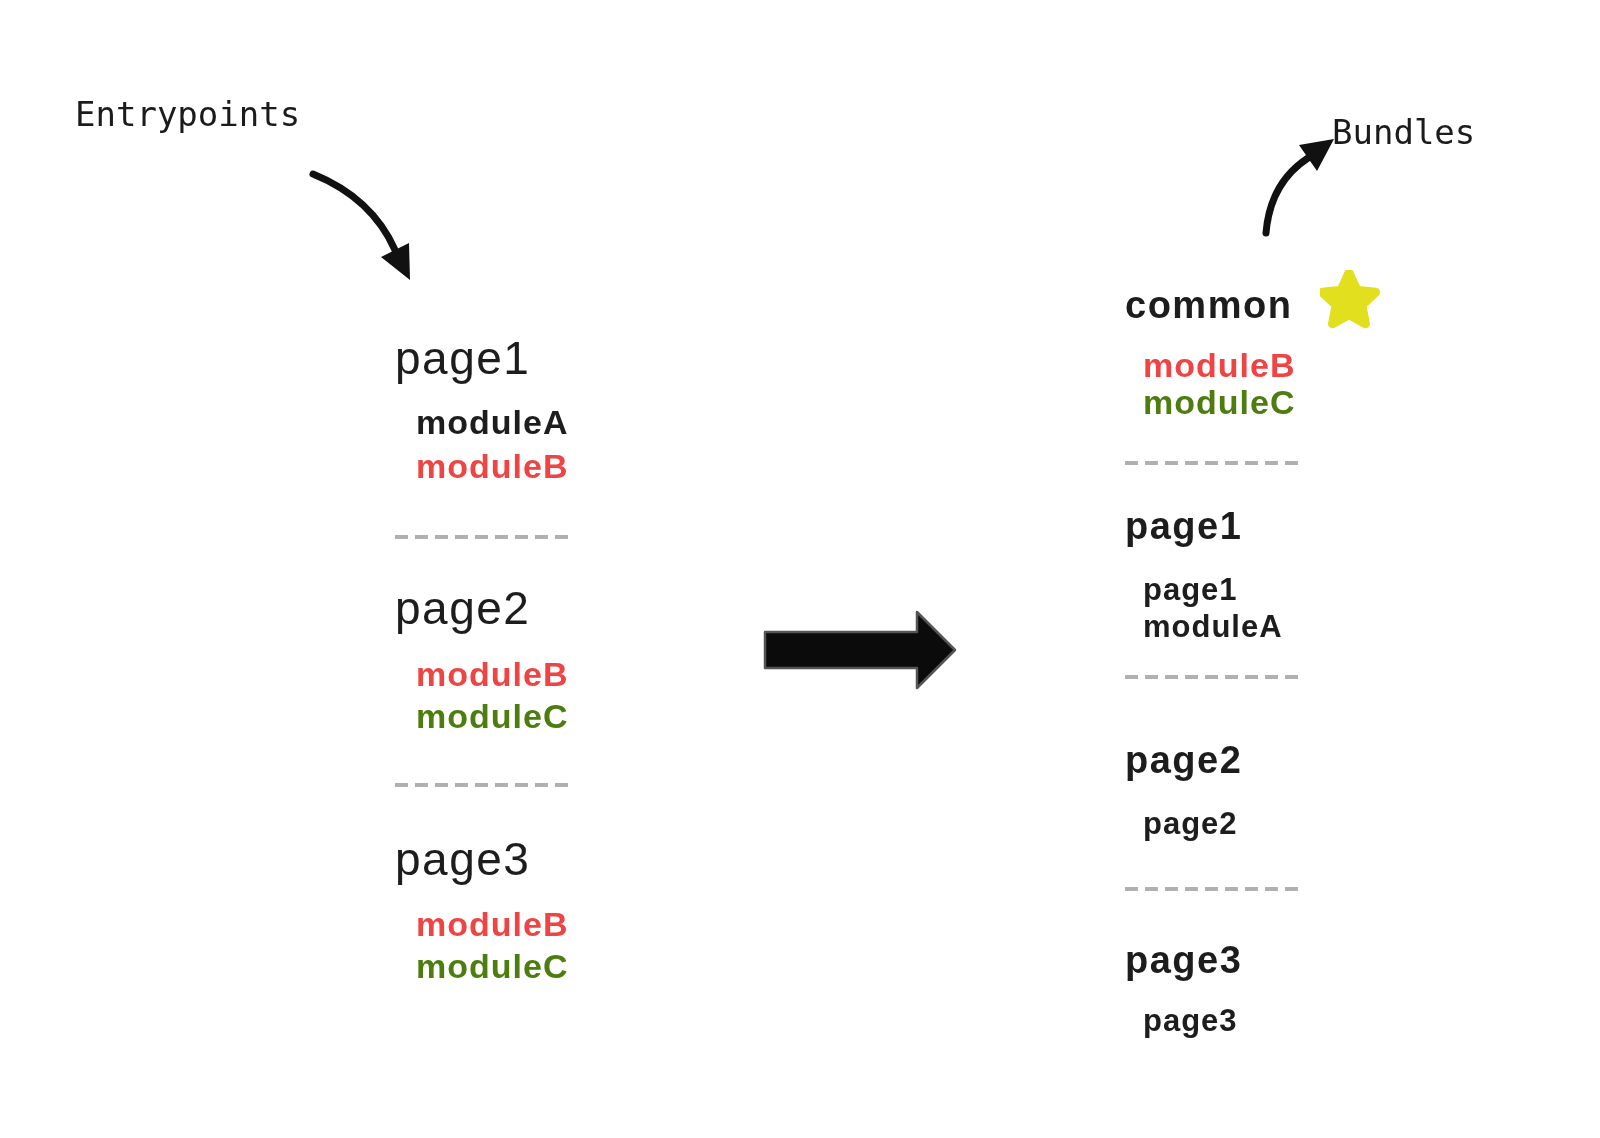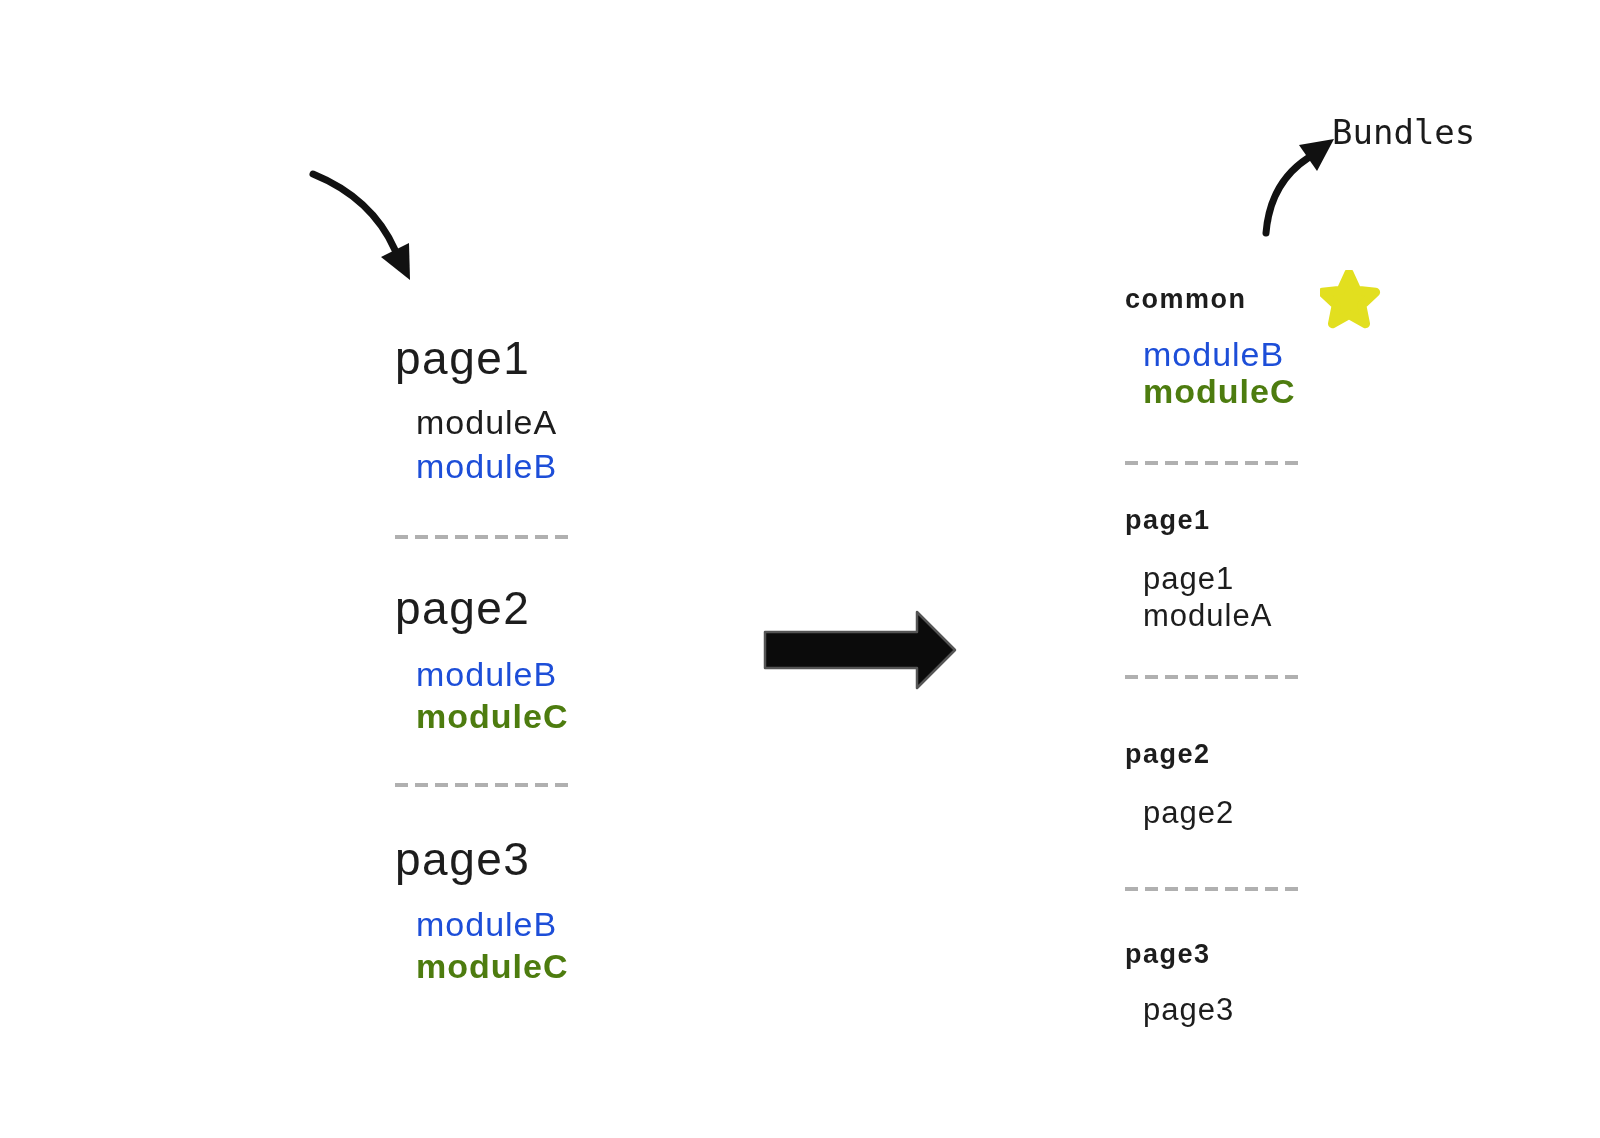--- a/index.html
+++ b/index.html
@@ -22,21 +22,21 @@
   }
   .entry-heading {
     font-size: 46px;
     font-weight: 400;
     line-height: 1;
     letter-spacing: 1.5px;
     color: #1d1d1d;
     white-space: nowrap;
   }
   .bundle-heading {
-    font-size: 27px;
+    font-size: 38px;
     font-weight: 700;
     line-height: 1;
     letter-spacing: 1.5px;
     color: #1d1d1d;
     white-space: nowrap;
   }
   .module-line {
     font-size: 34px;
     line-height: 1;
     letter-spacing: 1px;
@@ -44,36 +44,37 @@
     white-space: nowrap;
   }
   .sub-line {
     font-size: 31px;
     line-height: 1;
     letter-spacing: 1px;
     margin-left: 18px;
     white-space: nowrap;
   }
   .bundle-mod { font-size: 34px; margin-left: 18px; }
-  .c-green { color: #1d4ed8; font-weight: 400; }
+  .c-green { color: #ef4444; font-weight: 700; }
   .c-red   { color: #4d7c0f; font-weight: 700; }
-  .c-black { color: #1d1d1d; font-weight: 400; }
+  .c-black { color: #1d1d1d; font-weight: 700; }
   .dash {
     position: absolute;
     width: 180px;
     height: 4px;
     background: repeating-linear-gradient(to right, #b0b0b0 0 13px, transparent 13px 20px);
   }
   svg { display: block; }
 </style>
 </head>
 <body>
 
 <div class="canvas">
 
+  <div class="abs mono-label" style="left:75px; top:97px;">Entrypoints</div>
   <div class="abs mono-label" style="left:1332px; top:71px;margin-top:44px;">Bundles</div>
 
   <svg class="abs" style="left:300px; top:160px;" width="130" height="130" viewBox="0 0 130 130">
     <path d="M 13,14 Q 72,38 95,90" fill="none" stroke="#111111" stroke-width="7" stroke-linecap="round"></path>
     <polygon points="110,120 81,97 109,83" fill="#111111"></polygon>
   </svg>
 
   <svg class="abs" style="left:1255px; top:128px;" width="90" height="112" viewBox="0 0 90 112">
     <path d="M 11,105 Q 15,55 53,30" fill="none" stroke="#111111" stroke-width="7" stroke-linecap="round"></path>
     <polygon points="79,11 62,43 44,17" fill="#111111"></polygon>

